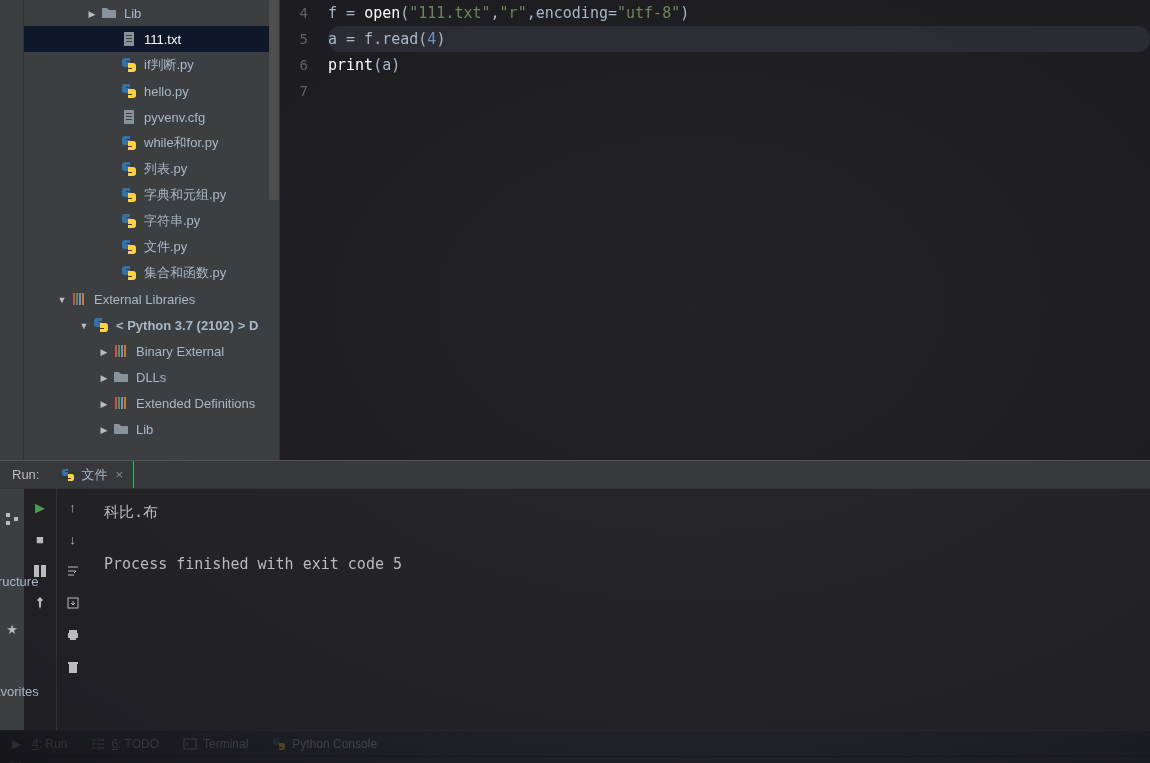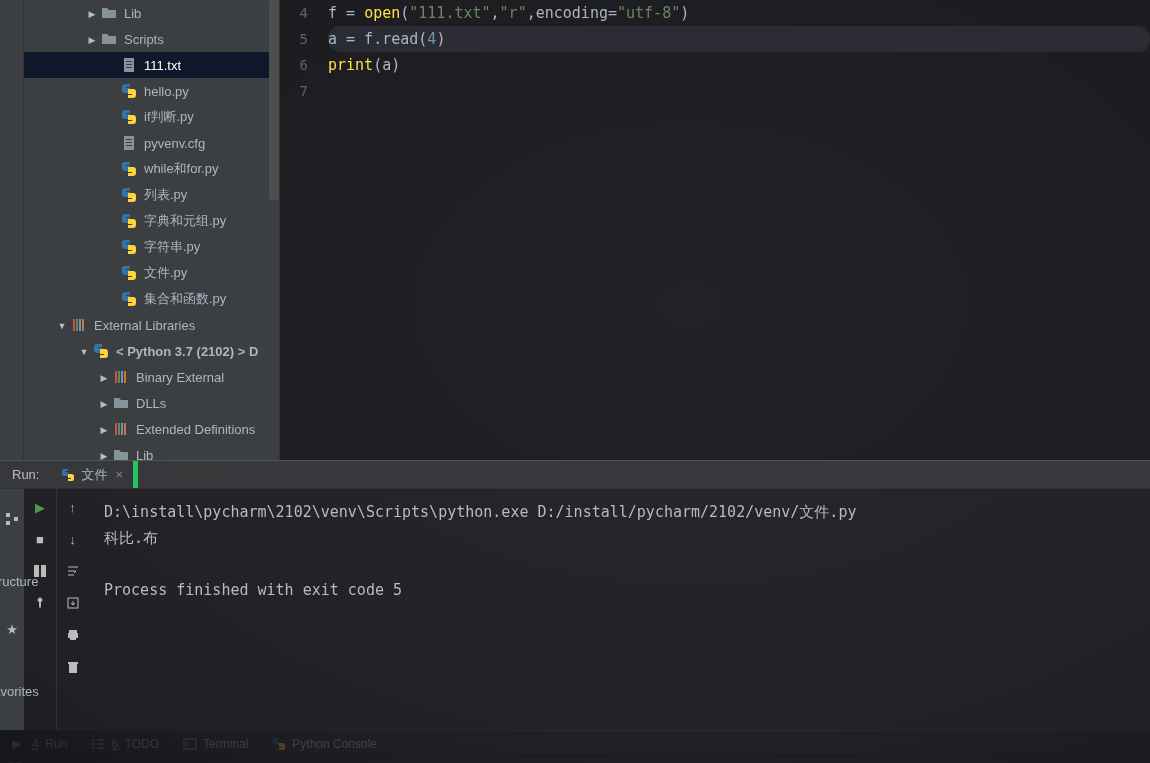--- a/index.html
+++ b/index.html
@@ -53,38 +53,38 @@
 }
 .code {
   flex: 1; font-family: "Consolas", monospace; font-size: 15px;
   line-height: 26px; padding-left: 8px; padding-top: 0;
 }
 .code .line.current { background: rgba(50,50,60,0.7); border-radius: 12px; }
 .str { color: #6a8759; }
 .fn { color: #a9b7c6; }
 .par { color: #a9b7c6; }
 .num { color: #6897bb; }
-.builtin { color: #fde047; }
+.builtin { color: #ffffff; }
 .scrollbar-v {
   position: absolute; right: 0; top: 0; width: 10px; height: 200px;
   background: #4e4e4e; border-radius: 2px;
 }
 .run-panel {
   height: 270px; border-top: 1px solid #555;
   background: rgba(40,40,45,0.55); position: relative;
   display: flex; flex-direction: column;
 }
 .run-header {
   height: 28px; display: flex; align-items: center;
   background: rgba(60,63,65,0.8); border-bottom: 1px solid #323232;
 }
 .run-header .title { padding: 0 12px; color: #bbbbbb; font-size: 13px; }
 .run-tab {
   display: flex; align-items: center; padding: 0 10px; height: 100%;
-  border-right: 5px solid #22c55e; cursor: pointer;
+  border-right: 1px solid #22c55e; cursor: pointer;
 }
 .run-tab .py-ico { width: 14px; height: 14px; margin-right: 6px; }
 .run-tab .close-x { margin-left: 8px; color: #888; }
 .run-body { flex: 1; display: flex; }
 .run-left-tools {
   width: 32px; display: flex; flex-direction: column; align-items: center;
   padding-top: 8px; gap: 12px;
 }
 .run-left-tools2 {
   width: 32px; display: flex; flex-direction: column; align-items: center;
@@ -130,60 +130,51 @@
     <div class="tree" id="tree-main">
         <div class="tree-row indent-1">
           <span class="arrow arrow-right"></span>
           <span class="ficon">
             <svg width="16" height="16">
               <path class="folder-ico" d="M1 3h5l2 2h7v8H1z"></path>
             </svg>
           </span>
           <span class="label">Lib</span>
         </div>
-        <div class="tree-row indent-1">
-          <span class="arrow arrow-right"></span>
-          <span class="ficon">
-            <svg width="16" height="16">
-              <path class="folder-ico" d="M1 3h5l2 2h7v8H1z"></path>
-            </svg>
-          </span>
-          <span class="label">Scripts</span>
-        </div>
         <div class="tree-row indent-2 selected">
           <span class="arrow "></span>
           <span class="ficon">
             <svg width="16" height="16">
               <rect x="3" y="1" width="10" height="14" fill="#87939a"></rect>
               <rect x="5" y="4" width="6" height="1" fill="#3c3f41"></rect>
               <rect x="5" y="7" width="6" height="1" fill="#3c3f41"></rect>
               <rect x="5" y="10" width="6" height="1" fill="#3c3f41"></rect>
             </svg>
           </span>
           <span class="label">111.txt</span>
         </div>
         <div class="tree-row indent-2">
           <span class="arrow "></span>
           <span class="ficon">
             <svg class="pyfile-ico" width="16" height="16">
               <path class="p1" d="M4 1h5v3H5v1h4v5H4c-2 0-3-1-3-3V4c0-2 1-3 3-3z"></path>
               <path class="p2" d="M12 15H7v-3h4v-1H7V6h5c2 0 3 1 3 3v3c0 2-1 3-3 3z"></path>
             </svg>
           </span>
+          <span class="label">if判断.py</span>
+        </div>
+        <div class="tree-row indent-2">
+          <span class="arrow "></span>
+          <span class="ficon">
+            <svg class="pyfile-ico" width="16" height="16">
+              <path class="p1" d="M4 1h5v3H5v1h4v5H4c-2 0-3-1-3-3V4c0-2 1-3 3-3z"></path>
+              <path class="p2" d="M12 15H7v-3h4v-1H7V6h5c2 0 3 1 3 3v3c0 2-1 3-3 3z"></path>
+            </svg>
+          </span>
           <span class="label">hello.py</span>
-        </div>
-        <div class="tree-row indent-2">
-          <span class="arrow "></span>
-          <span class="ficon">
-            <svg class="pyfile-ico" width="16" height="16">
-              <path class="p1" d="M4 1h5v3H5v1h4v5H4c-2 0-3-1-3-3V4c0-2 1-3 3-3z"></path>
-              <path class="p2" d="M12 15H7v-3h4v-1H7V6h5c2 0 3 1 3 3v3c0 2-1 3-3 3z"></path>
-            </svg>
-          </span>
-          <span class="label">if判断.py</span>
         </div>
         <div class="tree-row indent-2">
           <span class="arrow "></span>
           <span class="ficon">
             <svg width="16" height="16">
               <rect x="3" y="1" width="10" height="14" fill="#87939a"></rect>
               <rect x="5" y="4" width="6" height="1" fill="#3c3f41"></rect>
               <rect x="5" y="7" width="6" height="1" fill="#3c3f41"></rect>
               <rect x="5" y="10" width="6" height="1" fill="#3c3f41"></rect>
             </svg>
@@ -400,21 +391,20 @@
           </svg>
         </span>
       <span class="tool-btn">
           <svg width="14" height="14">
             <rect x="3" y="4" width="8" height="9" fill="#bbbbbb"></rect>
             <rect x="2" y="2" width="10" height="2" fill="#bbbbbb"></rect>
           </svg>
         </span>
     </div>
     <div class="run-console">
-      <div>D:\install\pycharm\2102\venv\Scripts\python.exe D:/install/pycharm/2102/venv/文件.py</div>
       <div>科比.布</div>
       <div>&nbsp;</div>
       <div>Process finished with exit code 5</div>
     </div>
   </div>
 </div>
 
 <div class="bottom-bar">
   <div class="btn">
     <span class="ico">▶</span>

